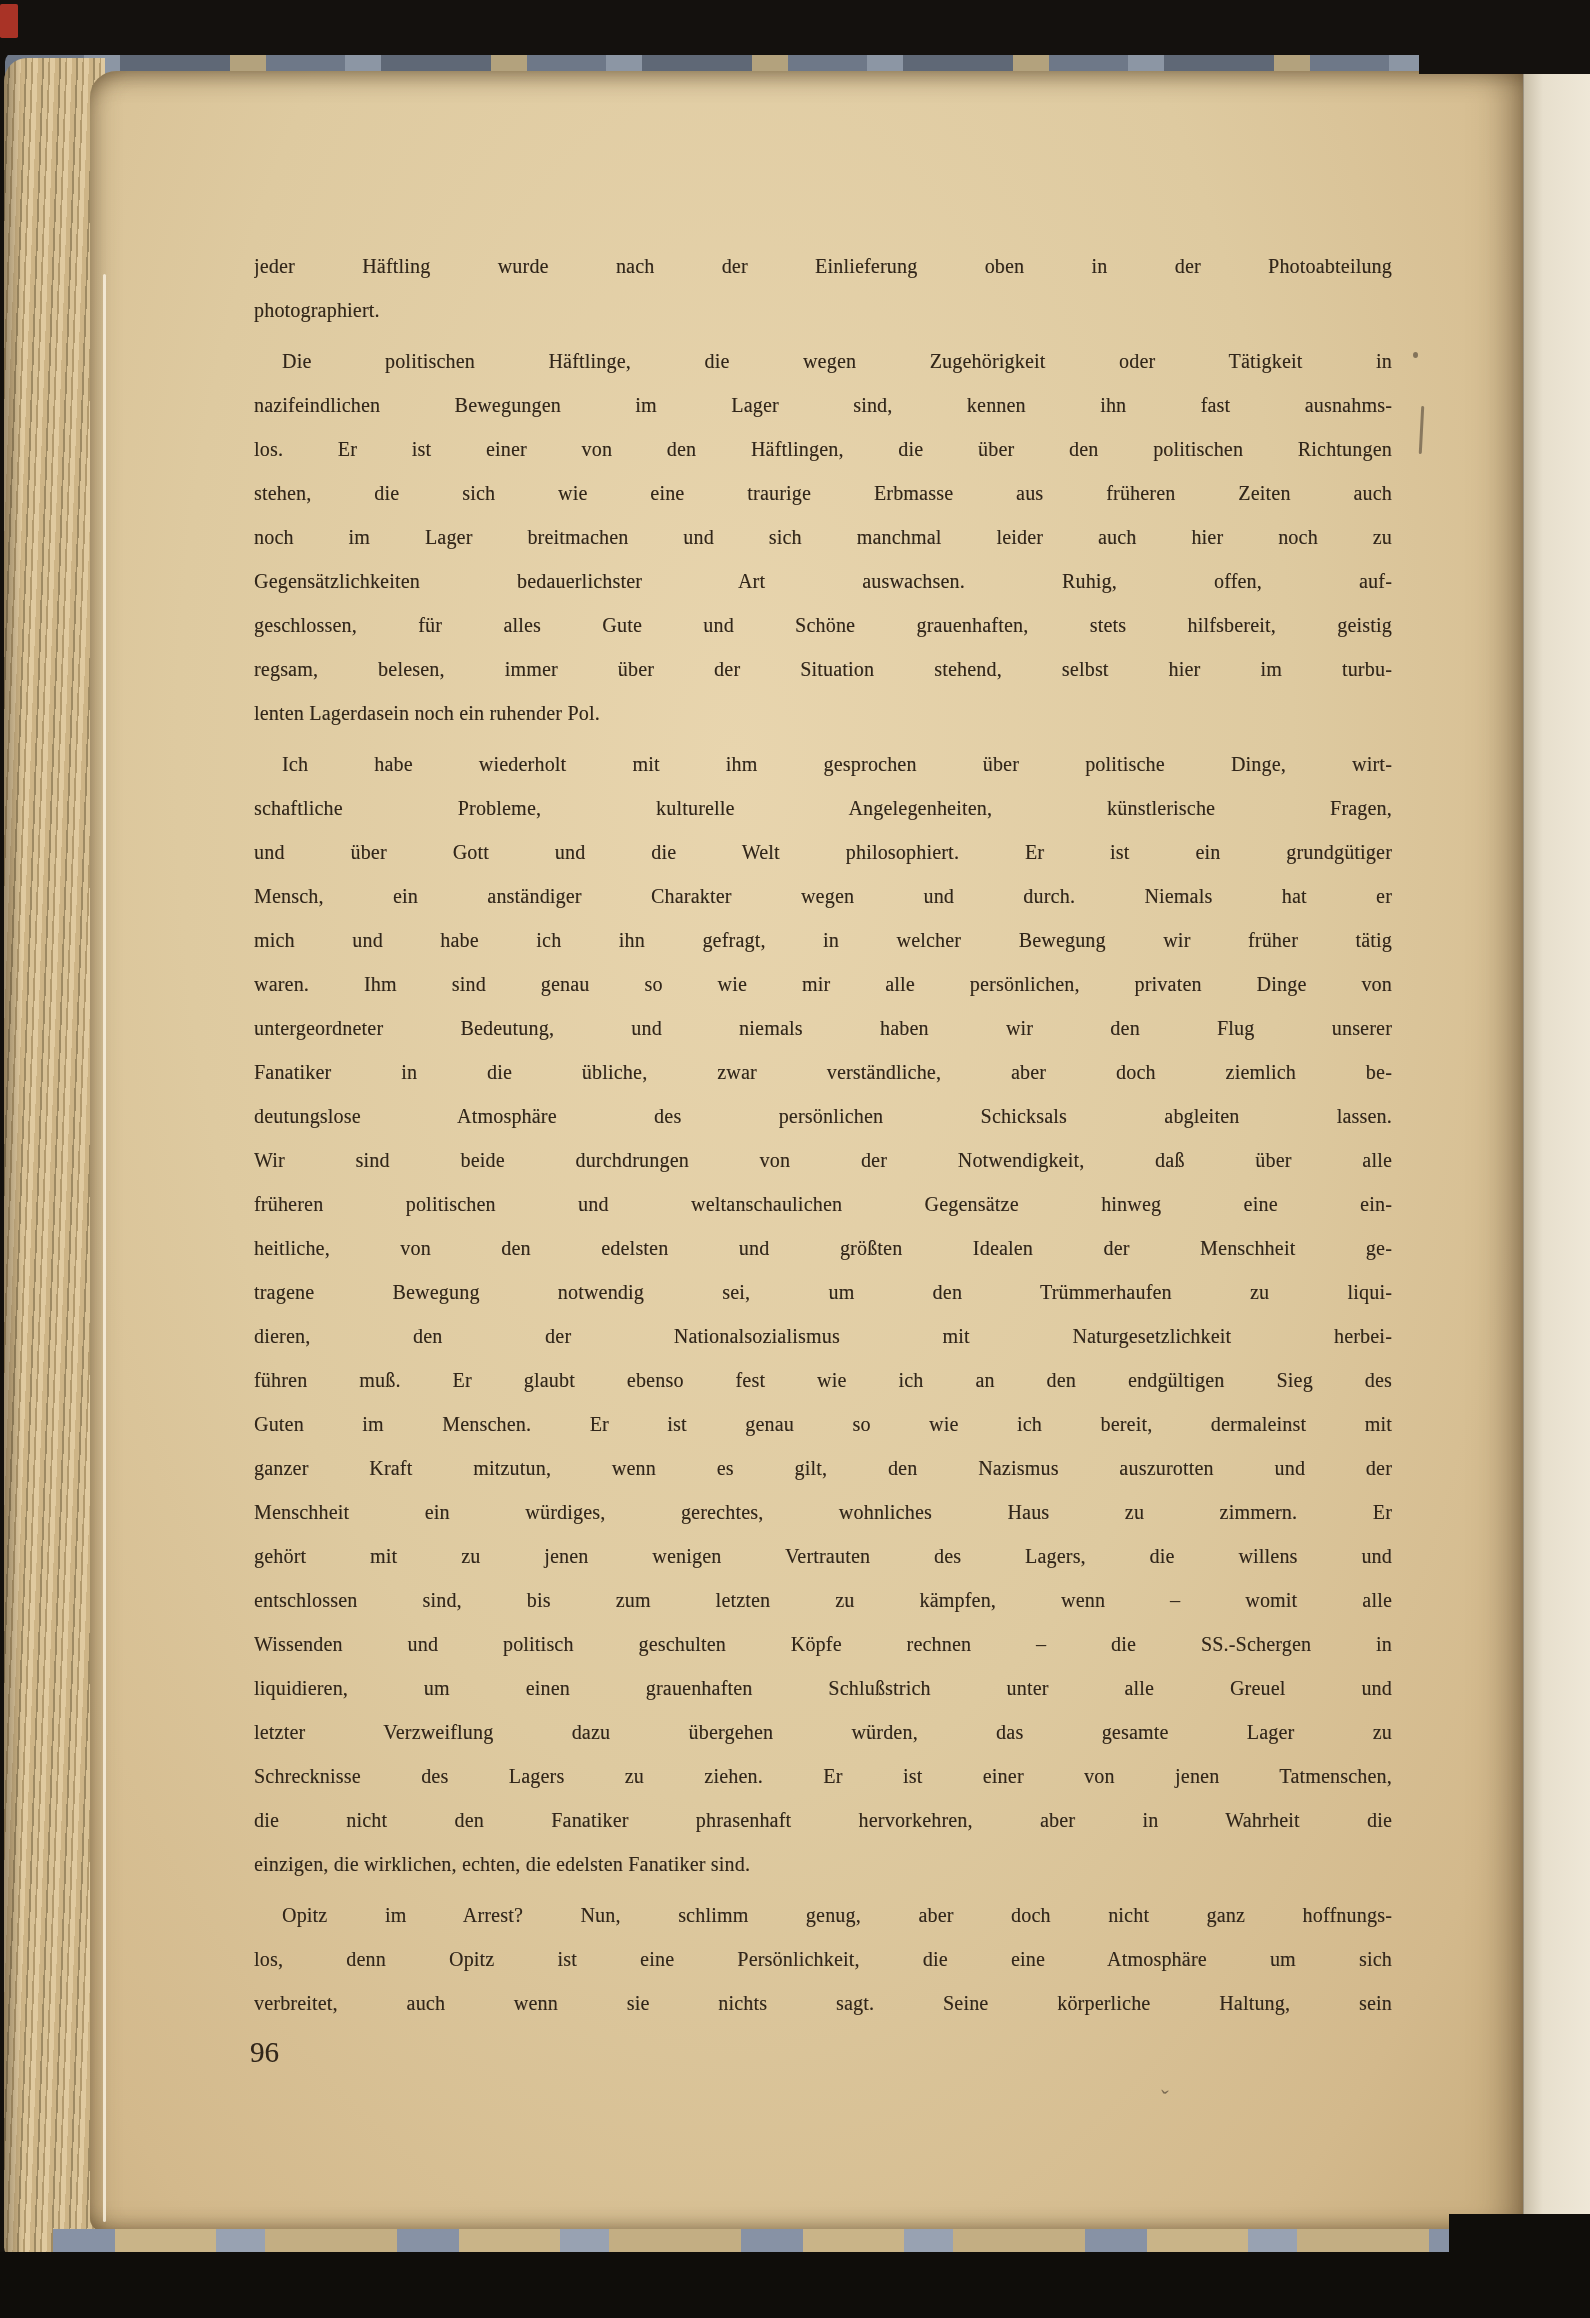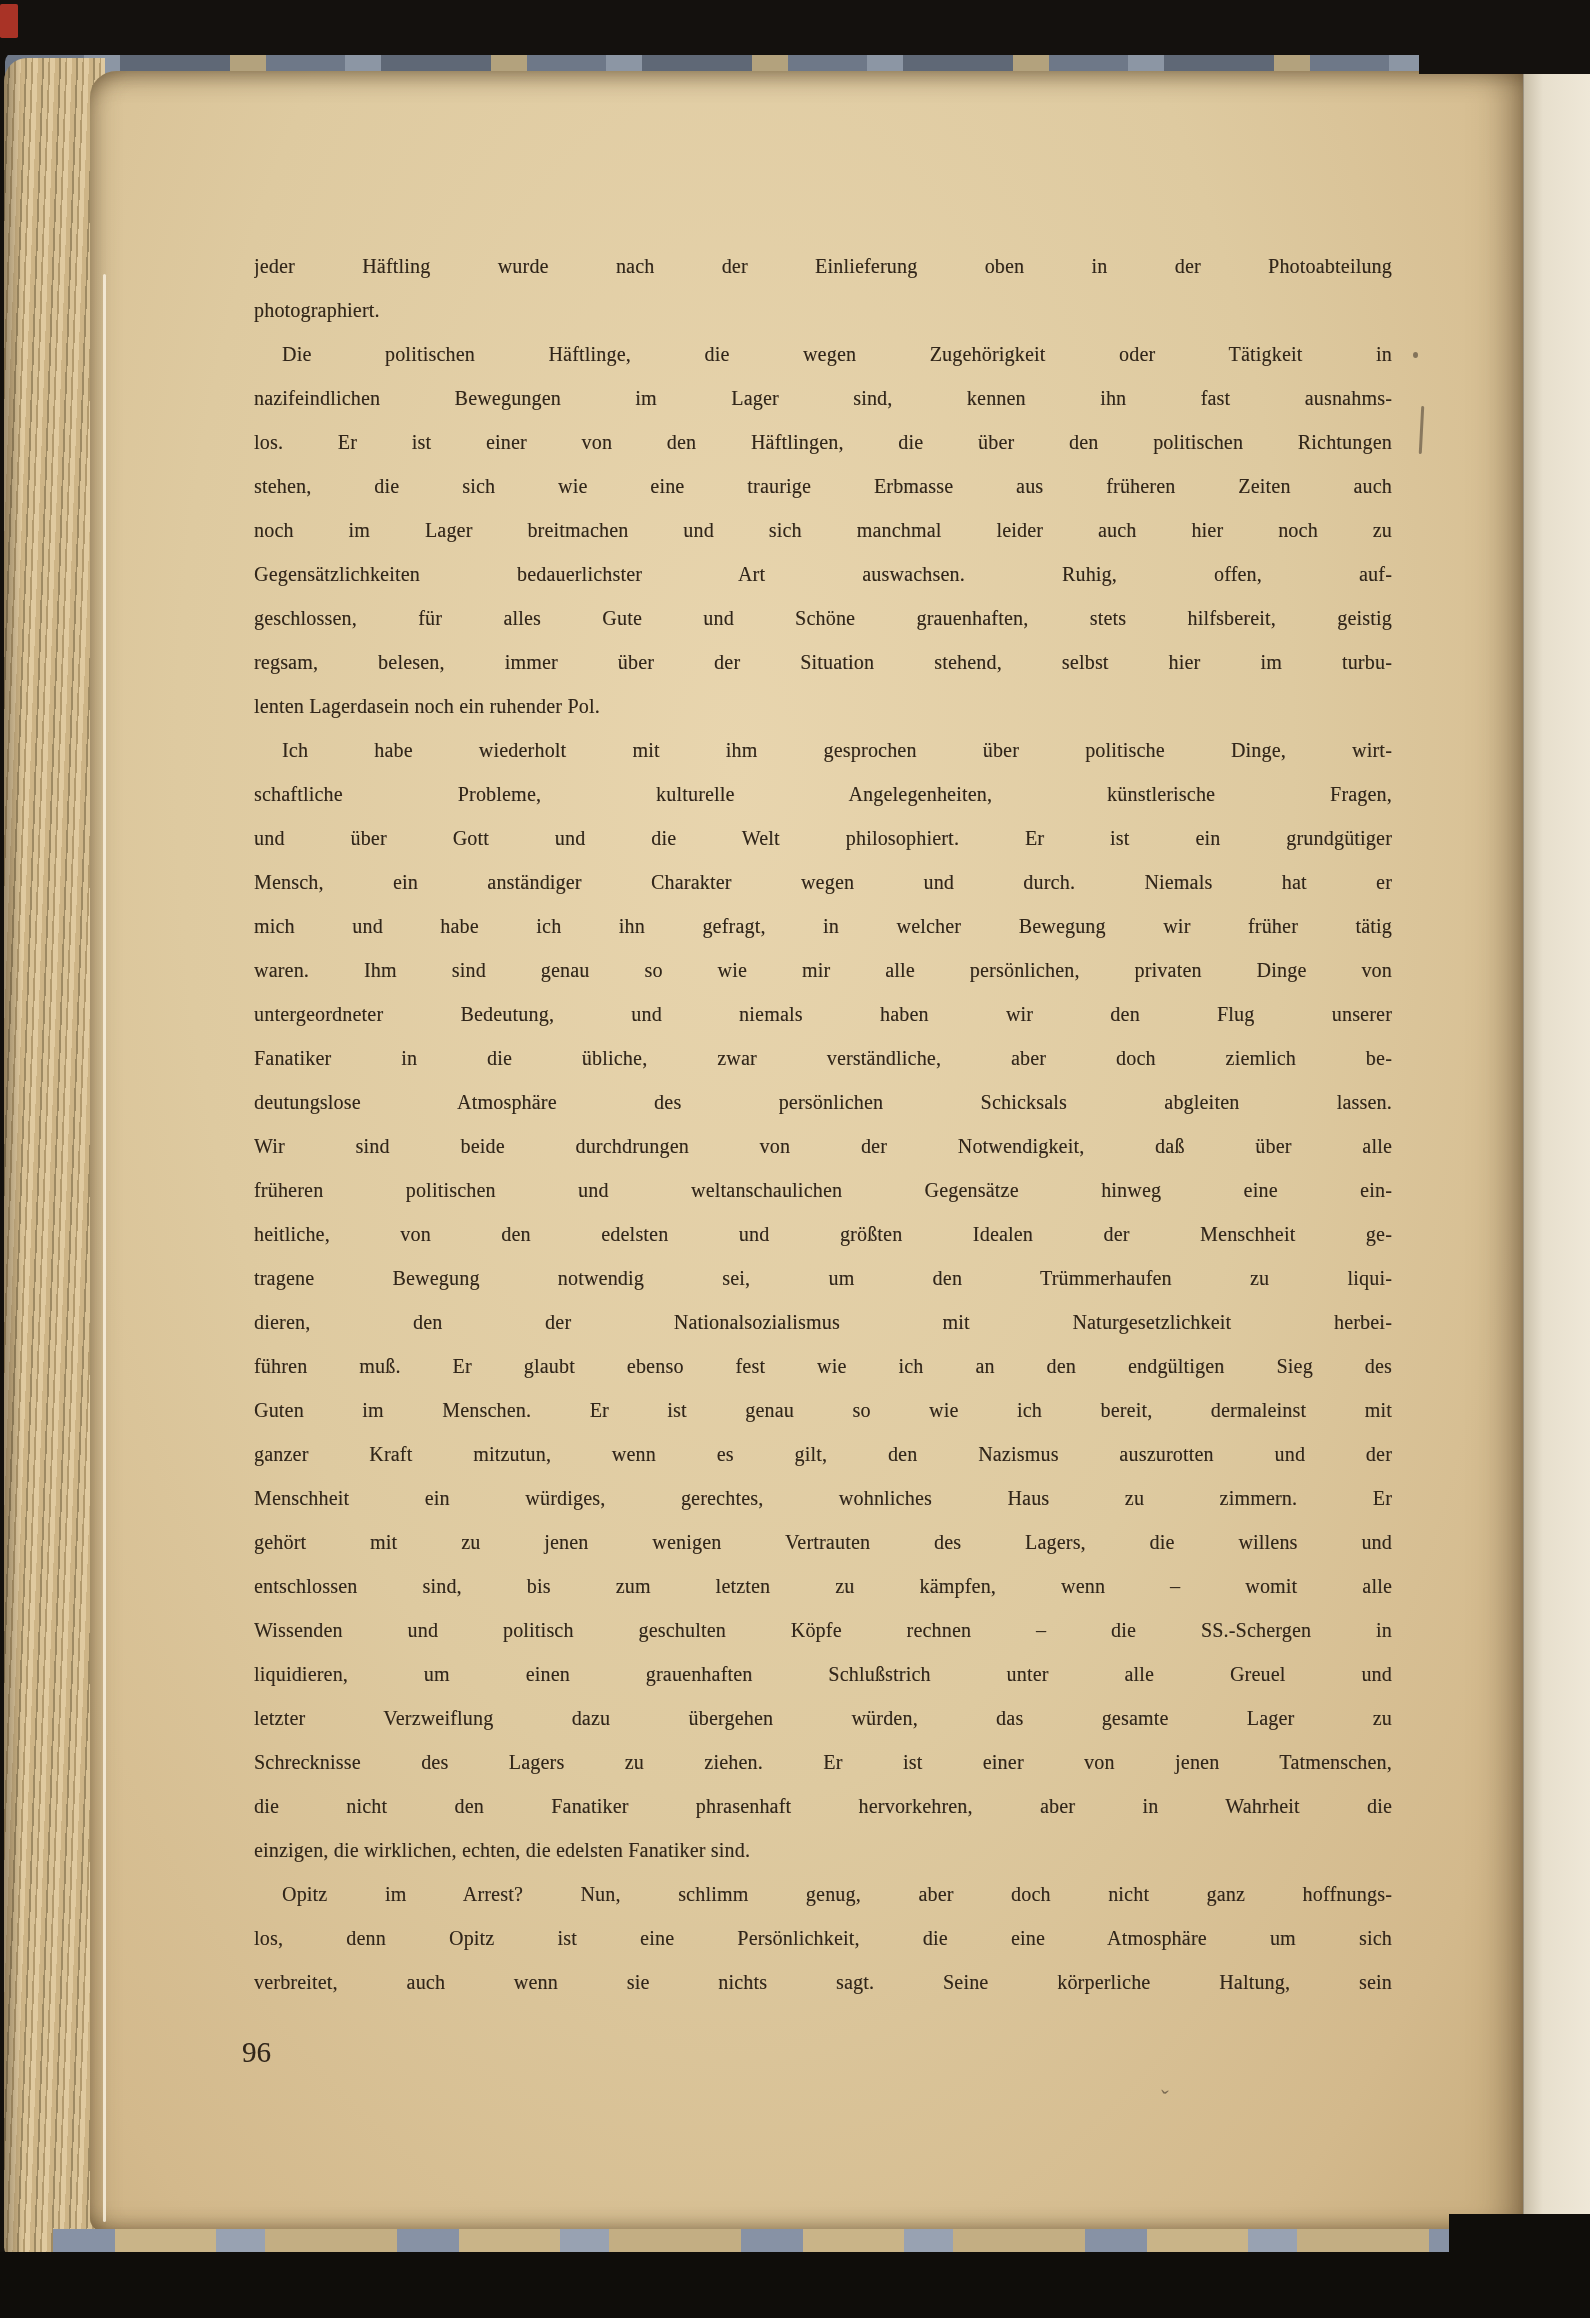--- a/index.html
+++ b/index.html
@@ -41,23 +41,23 @@
   .pencil-stroke{position:absolute;left:1420px;top:406px;width:2.6px;height:48px;border-radius:1.8px;
     background:rgba(55,45,35,.5);transform:rotate(3deg);}
   .tick-mark{position:absolute;left:1160px;top:2086px;color:rgba(60,50,40,.6);font-size:23px;
     transform:rotate(8deg);}
 
   
   .text-block{position:absolute;left:254px;top:244px;width:1138px;}
   .line{width:100%;height:44px;line-height:44px;font-size:20px;letter-spacing:0.2px;
     color:#31261a;text-align:justify;text-align-last:justify;overflow:hidden;
     text-shadow:0.3px 0.3px 0.5px rgba(49,38,26,.35);box-sizing:border-box;white-space:normal;}
-  .line.indent{padding-left:28px;}
+  .line.indent{padding-left:28px;margin-top:7px;}
   .line.end{text-align-last:left;}
-  .page-number{position:absolute;left:242px;top:2030px;font-size:29px;line-height:44px;
+  .page-number{position:absolute;left:250px;top:2030px;font-size:29px;line-height:44px;
     color:#31261a;text-shadow:0.3px 0.3px 0.5px rgba(49,38,26,.35);}
 </style>
 </head>
 <body>
 
 <div id="scene">
 
   <div class="top-edge-band"></div>
   <div class="left-stack"></div>
   <div class="page"></div>

